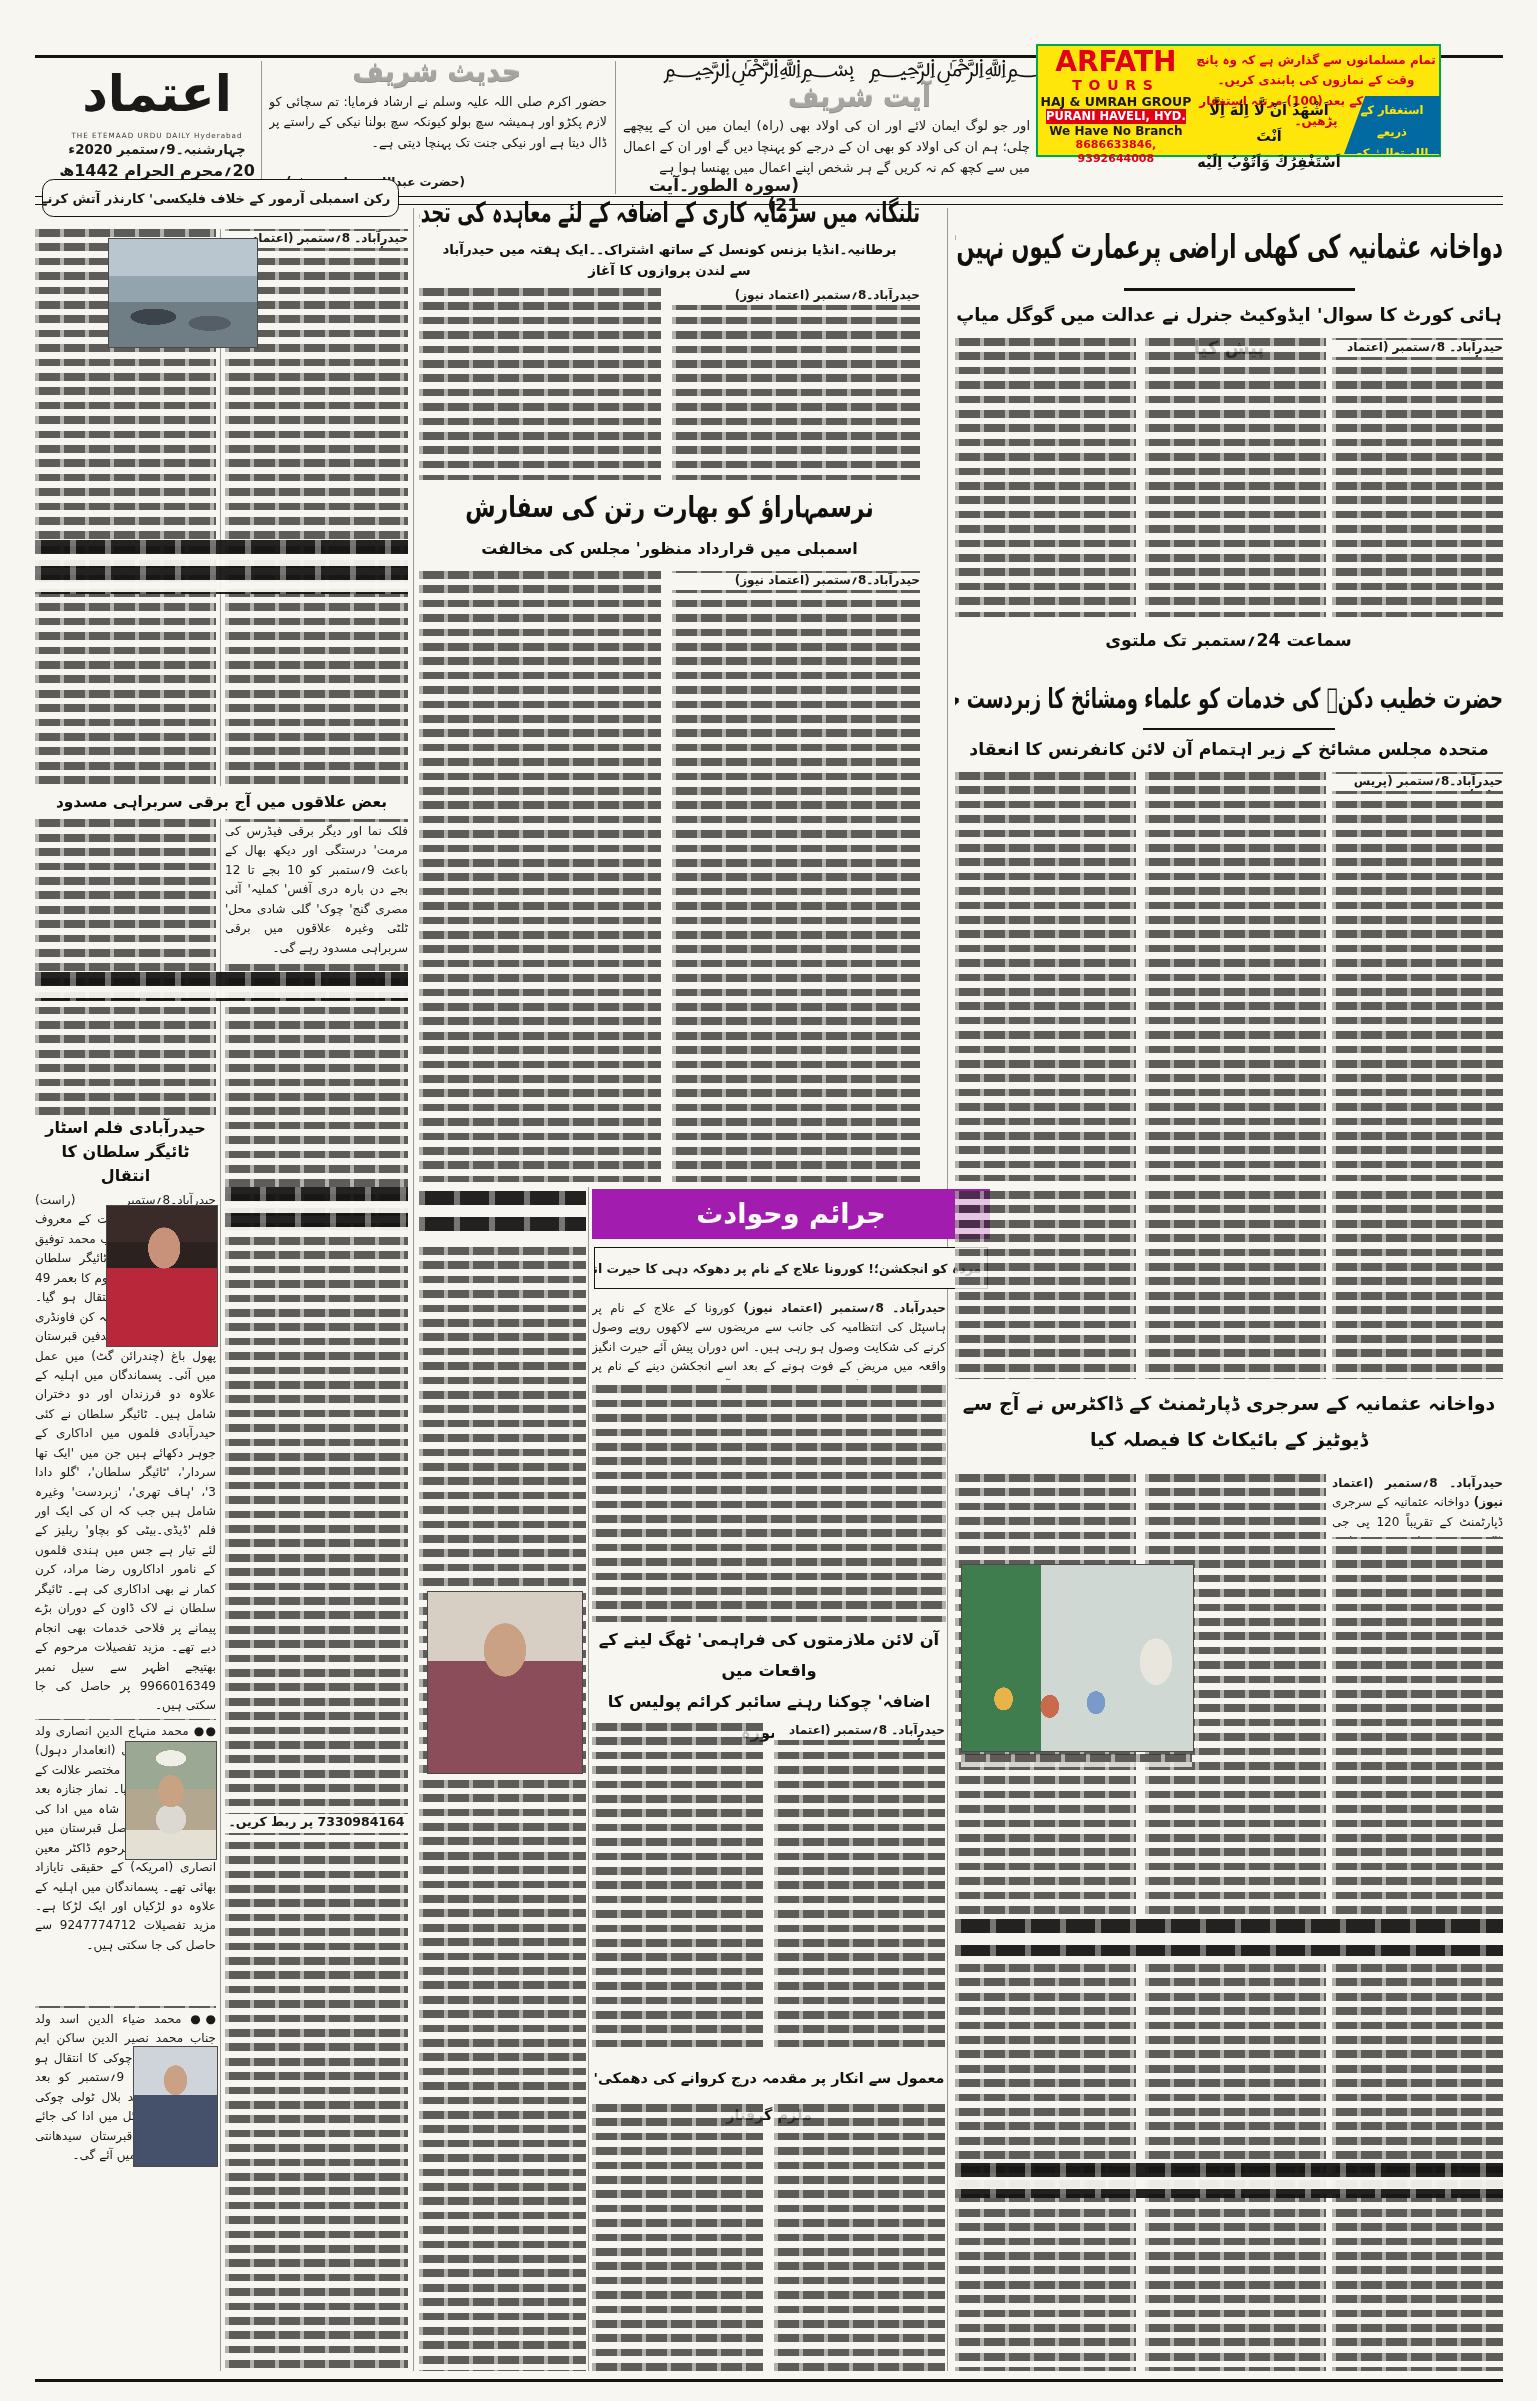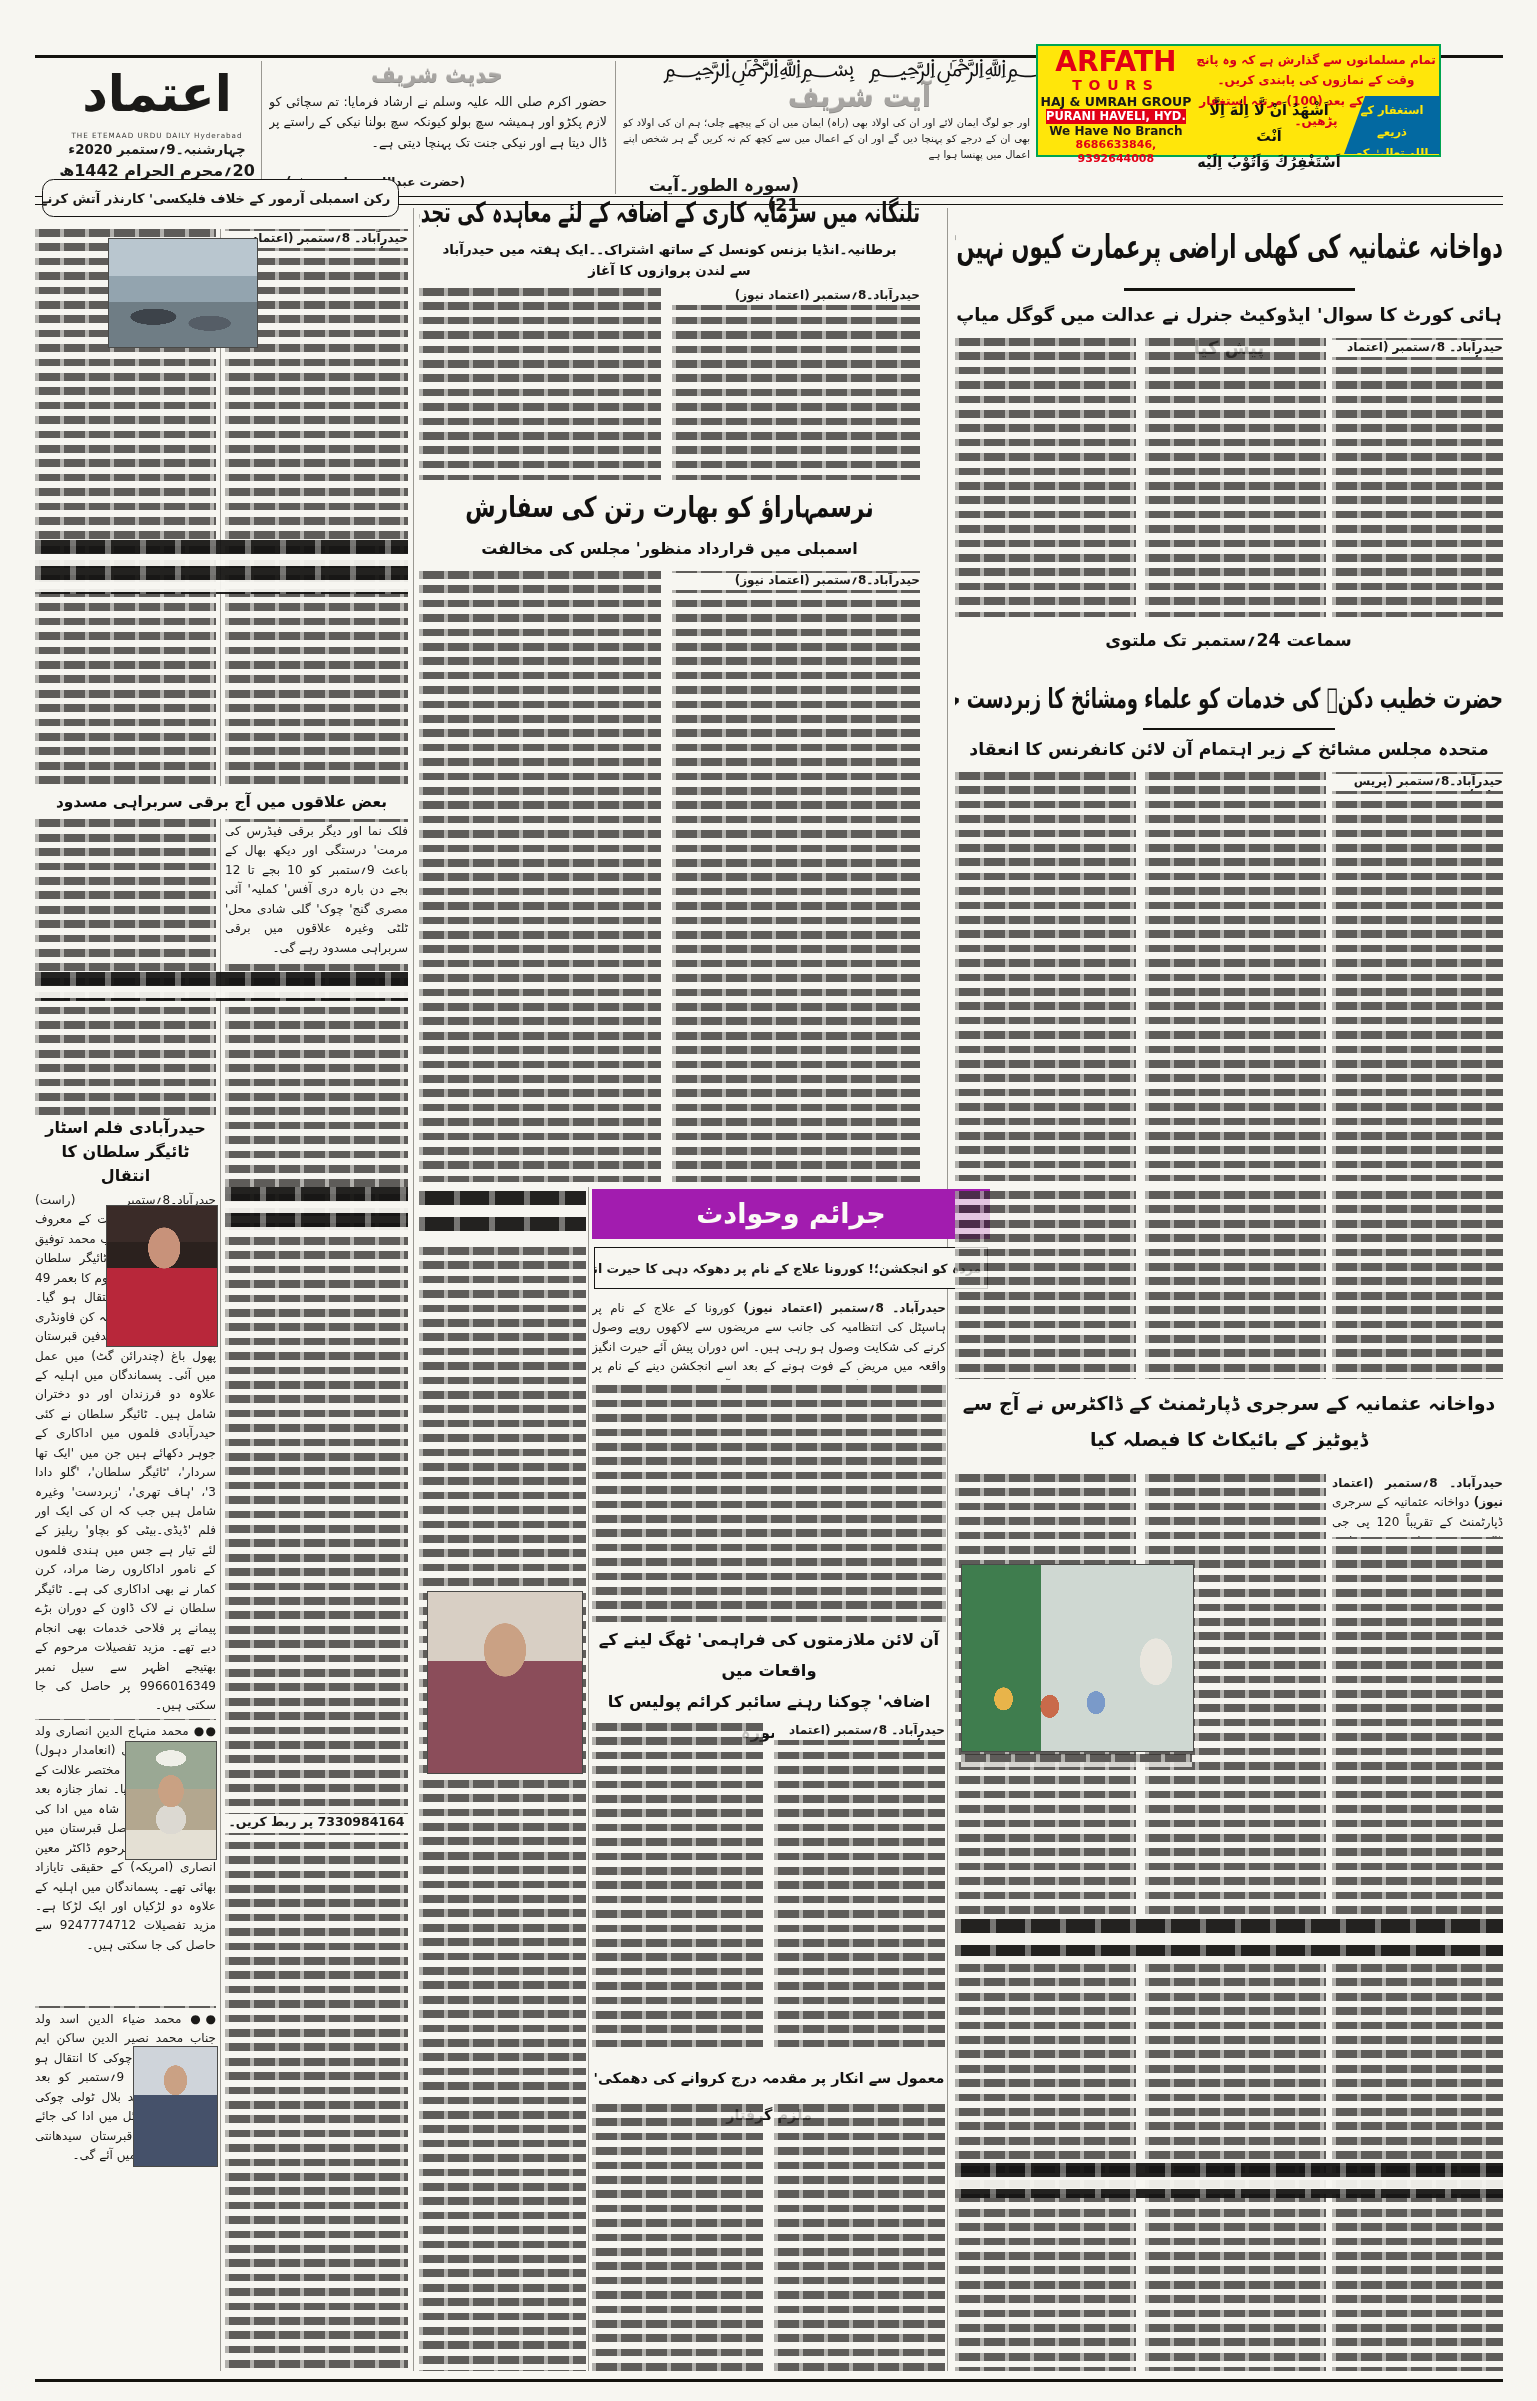--- a/index.html
+++ b/index.html
@@ -46,30 +46,30 @@
   <div class="abs ctr" style="left:54px;top:131px;width:206px;height:9.6px;font-size:7.2px;letter-spacing:1px;color:#3a3a38;"><span>THE ETEMAAD URDU DAILY Hyderabad</span></div>
   <div class="abs u ctr" style="left:54px;top:142px;width:206px;font-size:13.4px;font-weight:700;"><span>چہارشنبہ۔9؍ستمبر 2020ء</span></div>
   <div class="abs u ctr" style="left:54px;top:161px;width:206px;font-size:16px;font-weight:700;"><span>20؍محرم الحرام 1442ھ</span></div>
   <div class="abs" style="left:42px;top:181px;width:217px;height:25px;">
     <span class="abs" style="left:3.8px;top:-3.8px;font-size:25px;font-weight:900;">2</span>
     <span class="abs u" style="right:38px;top:0;font-size:19px;font-weight:900;">سٹی</span>
   </div>
 
   <div class="vrule" style="left:261px;top:61px;height:133px;"></div>
 
-  <div class="abs u ctr gtitle" style="left:288px;top:63px;width:298px;font-size:21px;"><span>حدیث شریف</span></div>
+  <div class="abs u ctr gtitle" style="left:288px;top:56px;width:298px;font-size:27px;"><span>حدیث شریف</span></div>
   <div class="abs u j body-u" style="left:269px;top:92px;width:338px;height:79px;overflow:hidden;font-size:12.5px;"><span>حضور اکرم صلی اللہ علیہ وسلم نے ارشاد فرمایا: تم سچائی کو لازم پکڑو اور ہمیشہ سچ بولو کیونکہ سچ بولنا نیکی کے راستے پر ڈال دیتا ہے اور نیکی جنت تک پہنچا دیتی ہے۔</span></div>
   <div class="abs u" style="left:273px;top:175px;width:192px;font-size:12px;font-weight:700;"><span>(حضرت عبداللہ۔مسلم شریف)</span></div>
 
   <div class="vrule" style="left:615px;top:61px;height:133px;"></div>
 
   <div class="abs ctr" style="left:663px;top:50px;width:173px;font-size:25px;color:#111;"><span>﷽</span><span style="margin-left:13.4px;">﷽</span></div>
 
   <div class="abs u ctr gtitle" style="left:749px;top:81px;width:221px;font-size:27px;"><span>آیت شریف</span></div>
-  <div class="abs u j body-u" style="left:623px;top:115px;width:407px;height:60px;overflow:hidden;font-size:10px;"><span>اور جو لوگ ایمان لائے اور ان کی اولاد بھی (راہ) ایمان میں ان کے پیچھے چلی؛ ہم ان کی اولاد کو بھی ان کے درجے کو پہنچا دیں گے اور ان کے اعمال میں سے کچھ کم نہ کریں گے ہر شخص اپنے اعمال میں پھنسا ہوا ہے</span></div>
+  <div class="abs u j body-u" style="left:623px;top:115px;width:407px;height:60px;overflow:hidden;font-size:13px;"><span>اور جو لوگ ایمان لائے اور ان کی اولاد بھی (راہ) ایمان میں ان کے پیچھے چلی؛ ہم ان کی اولاد کو بھی ان کے درجے کو پہنچا دیں گے اور ان کے اعمال میں سے کچھ کم نہ کریں گے ہر شخص اپنے اعمال میں پھنسا ہوا ہے</span></div>
   <div class="abs u" style="left:626px;top:175px;width:173px;font-size:17px;font-weight:700;"><span>(سورہ الطور۔آیت 21)</span></div>
 
   <div class="abs ad" style="left:1036px;top:44px;width:405px;height:113px;padding-left:12px;">
     <div class="abs ctr" style="left:1.9px;top:1.9px;width:152px;height:106px;">
       <div class="adred" style="font-size:28px;line-height:27px;letter-spacing:0px;">ARFATH</div>
       <div class="adred" style="font-size:14px;line-height:20px;letter-spacing:6.7px;">TOURS</div>
       <div style="font-size:12.5px;font-weight:900;line-height:14.4px;">HAJ &amp; UMRAH GROUP</div>
       <div class="redbox" style="font-size:11.5px;line-height:14.4px;margin:0 5.8px;">PURANI HAVELI, HYD.</div>
       <div style="font-size:12px;font-weight:900;line-height:14.4px;">We Have No Branch</div>
       <div class="adred" style="font-size:11px;line-height:13.4px;">8686633846, 9392644008</div>

